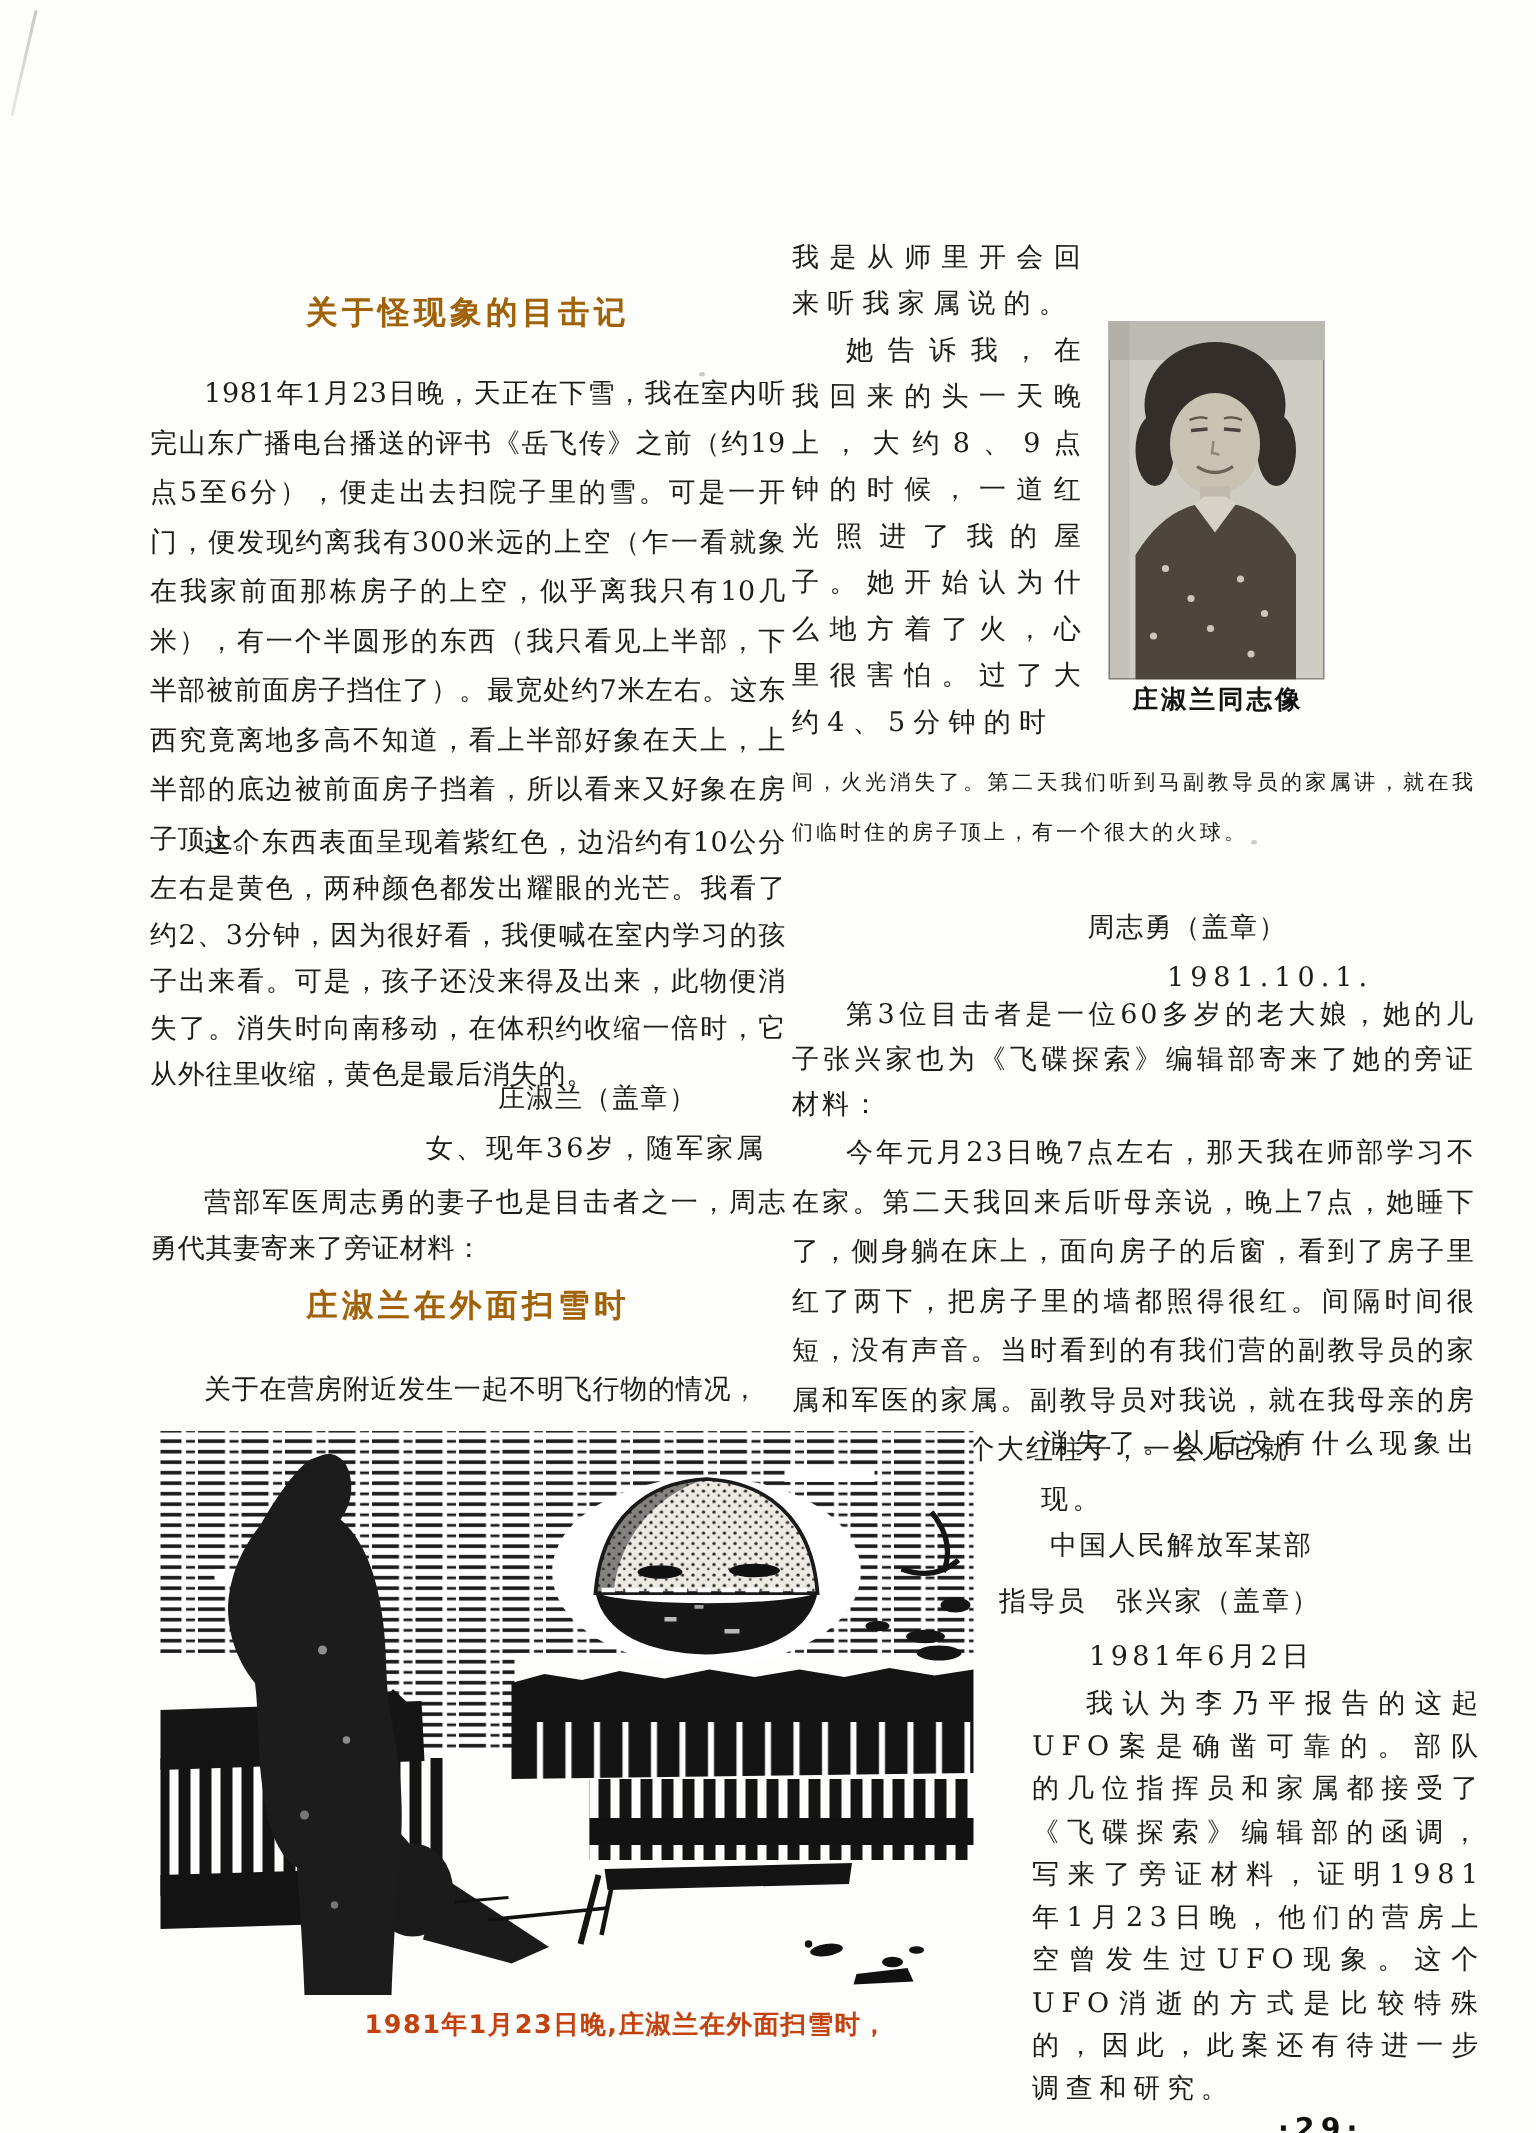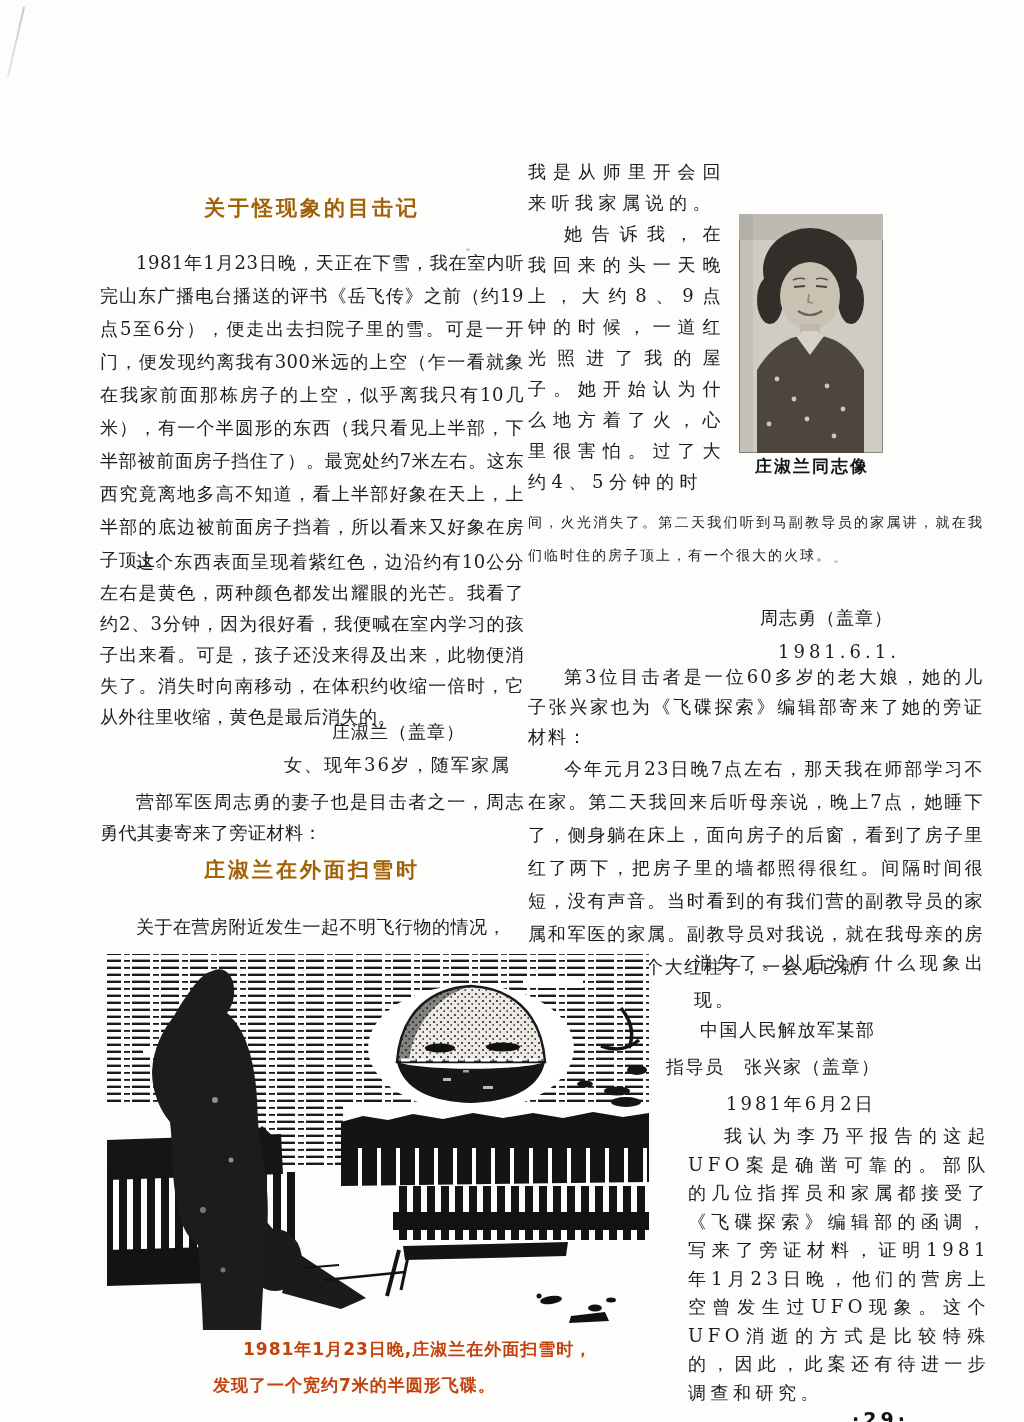--- a/index.html
+++ b/index.html
@@ -74,23 +74,23 @@
 
   <div class="blk body-l indent" style="left:100px; top:910px; width:428px;">关于在营房附近发生一起不明飞行物的情况，</div>
 
   <div class="blk narrow" style="left:528px; top:156px; width:198px;">
     <div>我是从师里开会回来听我家属说的。</div>
     <div class="indent">她告诉我，在我回来的头一天晚上，大约8、9点钟的时候，一道红光照进了我的屋子。她开始认为什么地方着了火，心里很害怕。过了大约4、5分钟的时</div>
   </div>
 
   <div class="blk rfull" style="left:528px; top:506px; width:456px;">间，火光消失了。第二天我们听到马副教导员的家属讲，就在我们临时住的房子顶上，有一个很大的火球。</div>
 
-  <div class="blk sig" style="left:760px; top:606px;">周志勇（盖章）</div>
-
-  <div class="blk sig" style="left:778px; top:641px; letter-spacing:4px;">1981.6.1.</div>
+  <div class="blk sig" style="left:725px; top:606px;">周志勇（盖章）</div>
+
+  <div class="blk sig" style="left:778px; top:641px; letter-spacing:4px;">1981.10.1.</div>
 
   <div class="blk rfull30 indent" style="left:528px; top:662px; width:456px;">第3位目击者是一位60多岁的老大娘，她的儿子张兴家也为《飞碟探索》编辑部寄来了她的旁证材料：</div>
 
   <div class="blk rfull7 indent" style="left:528px; top:752px; width:456px;">今年元月23日晚7点左右，那天我在师部学习不在家。第二天我回来后听母亲说，晚上7点，她睡下了，侧身躺在床上，面向房子的后窗，看到了房子里红了两下，把房子里的墙都照得很红。间隔时间很短，没有声音。当时看到的有我们营的副教导员的家属和军医的家属。副教导员对我说，就在我母亲的房子上空，有一个大红柱子，一会儿它就</div>
 
   <div class="blk rnarrow2" style="left:694px; top:944px; width:292px;">消失了。以后没有什么现象出现。</div>
 
   <div class="blk sig" style="left:700px; top:1018px; letter-spacing:1.5px;">中国人民解放军某部</div>
 
   <div class="blk sig" style="left:666px; top:1055px; letter-spacing:1.5px;">指导员　张兴家（盖章）</div>
@@ -206,17 +206,16 @@
 
       <ellipse cx="448" cy="350" rx="11" ry="4" fill="#111" transform="rotate(-8 448 350)"></ellipse>
       <ellipse cx="492" cy="358" rx="7" ry="3.5" fill="#111"></ellipse>
       <ellipse cx="508" cy="350" rx="5" ry="2.5" fill="#111"></ellipse>
       <polygon points="468,366 502,362 506,371 466,373" fill="#111"></polygon>
       <circle cx="436" cy="346" r="2.5" fill="#111"></circle>
     </svg>
   </div>
 
   <div class="blk capt" style="left:243px; top:1338px;">1981年1月23日晚,庄淑兰在外面扫雪时，</div>
-  <div class="blk capt" style="left:213px; top:1374px;">发现了一个宽约7米的半圆形飞碟。</div>
 
   <div class="pagenum">·29·</div>
 
 </div>
 
 </body></html>

